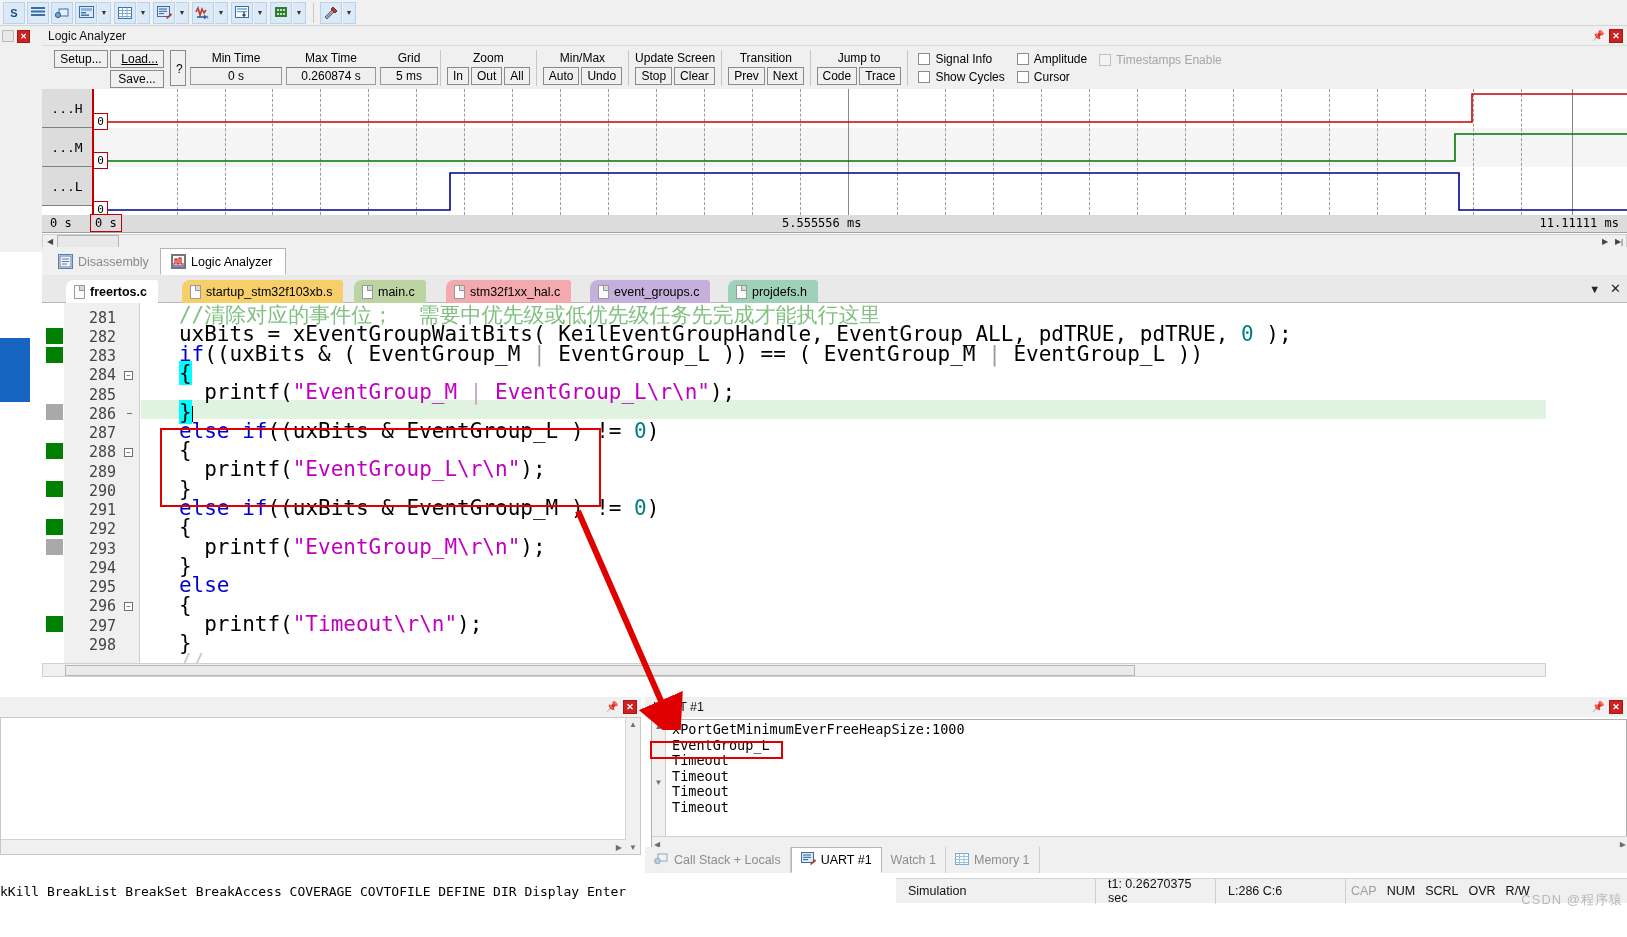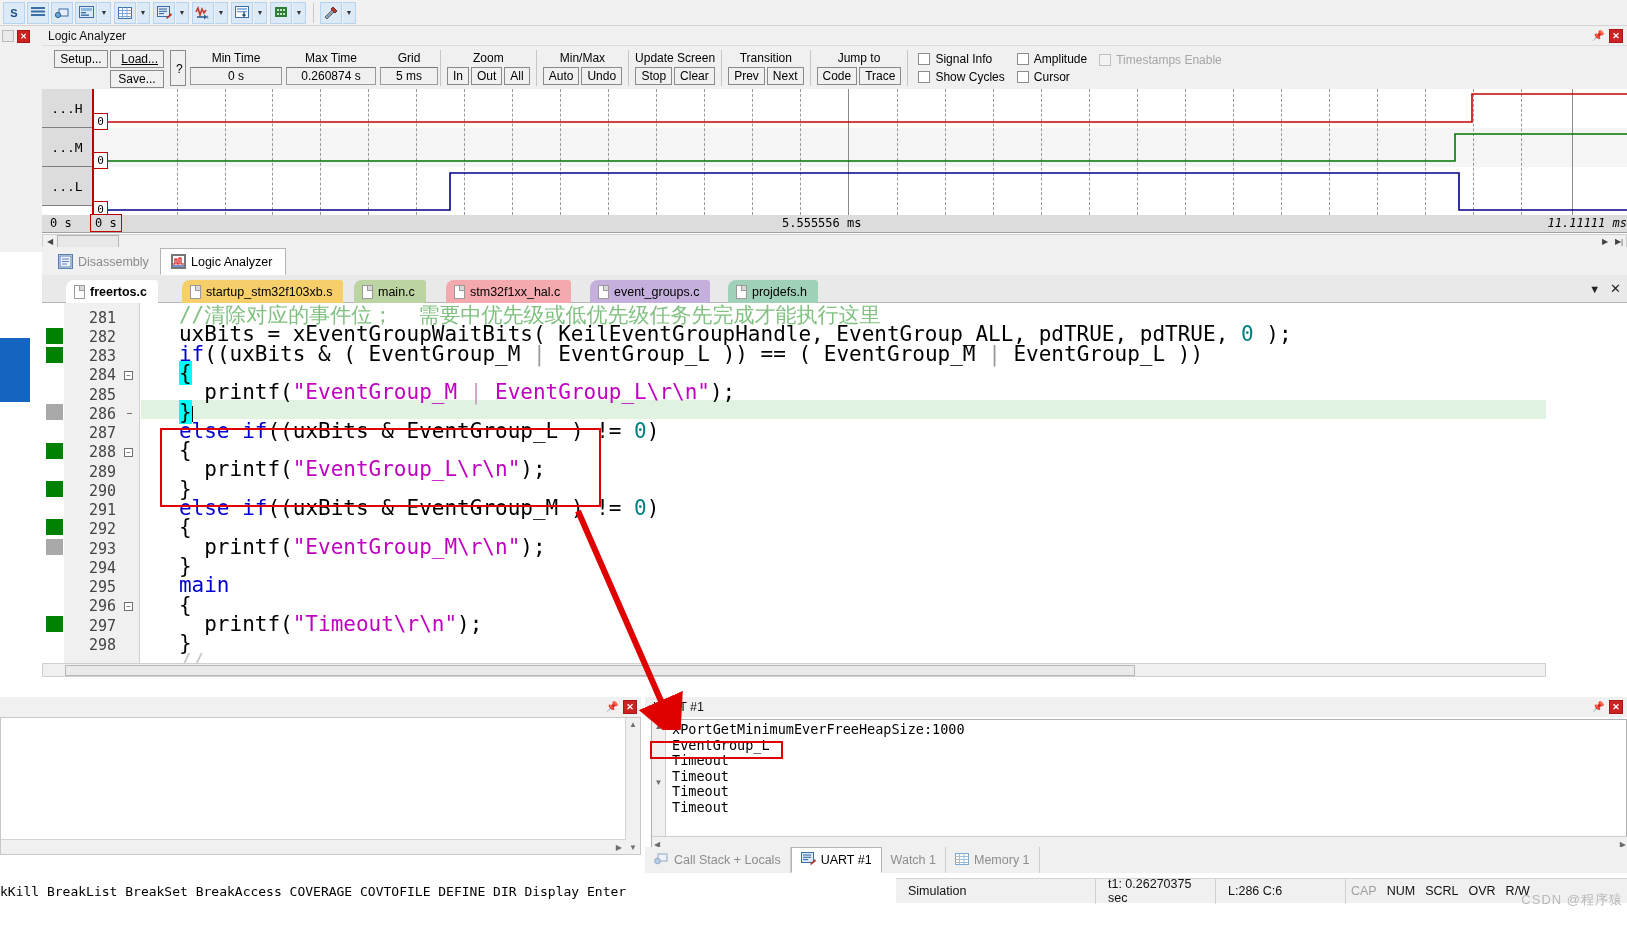--- a/index.html
+++ b/index.html
@@ -113,21 +113,21 @@
     position:absolute; left:0; top:126px; width:1585px; height:18px;
     background:#dcdcdc; border-bottom:1px solid #a0a0a0;
     font-family:"DejaVu Sans Mono", monospace; font-size:12px; color:#000;
   }
   #wave-axis .t0 { position:absolute; left:8px; top:1px; }
   #wave-axis .t0b {
     position:absolute; left:48px; top:-1px; border:1px solid #c00000;
     background:#dcdcdc; padding:0 4px; height:18px; line-height:16px;
   }
   #wave-axis .tm { position:absolute; left:740px; top:1px; }
-  #wave-axis .te { position:absolute; right:0; top:1px;font-style:italic; }
+  #wave-axis .te { position:absolute; right:8px; top:1px; }
 
   #wave-scroll {
     position:absolute; left:0; top:145px; width:1585px; height:15px;
     background:#f0f0f0; border:1px solid #cfcfcf; display:flex; align-items:center;
   }
   .sb-arrow { width:14px; height:13px; font-size:8px; text-align:center; line-height:13px; color:#444; background:#f0f0f0;}
   .sb-thumb { width:62px; height:13px; background:#e8e8e8; border:1px solid #b5b5b5; }
   .sb-track { flex:1; }
 
   
@@ -713,21 +713,21 @@
     <div class="cline" style="top:176.7px;"><span>   }</span></div>
 
     <div class="cline" style="top:196px;"><span>   </span><span class="kw">else if</span><span>((uxBits &amp; EventGroup_M ) != </span><span class="num">0</span><span>)</span></div>
 
     <div class="cline" style="top:215.3px;"><span>   {</span></div>
 
     <div class="cline" style="top:234.6px;"><span>     printf(</span><span class="str">"EventGroup_M\r\n"</span><span>);</span></div>
 
     <div class="cline" style="top:253.9px;"><span>   }</span></div>
 
-    <div class="cline" style="top:273.2px;"><span>   </span><span class="kw">main</span></div>
+    <div class="cline" style="top:273.2px;"><span>   </span><span class="kw">else</span></div>
 
     <div class="cline" style="top:292.5px;"><span>   {</span></div>
 
     <div class="cline" style="top:311.8px;"><span>     printf(</span><span class="str">"Timeout\r\n"</span><span>);</span></div>
 
     <div class="cline" style="top:331.1px;"><span>   }</span></div>
 
     <div class="cline" style="top:350.4px;color:#c9c9c9;"><span>   //</span></div>
   </div>
 </div>

